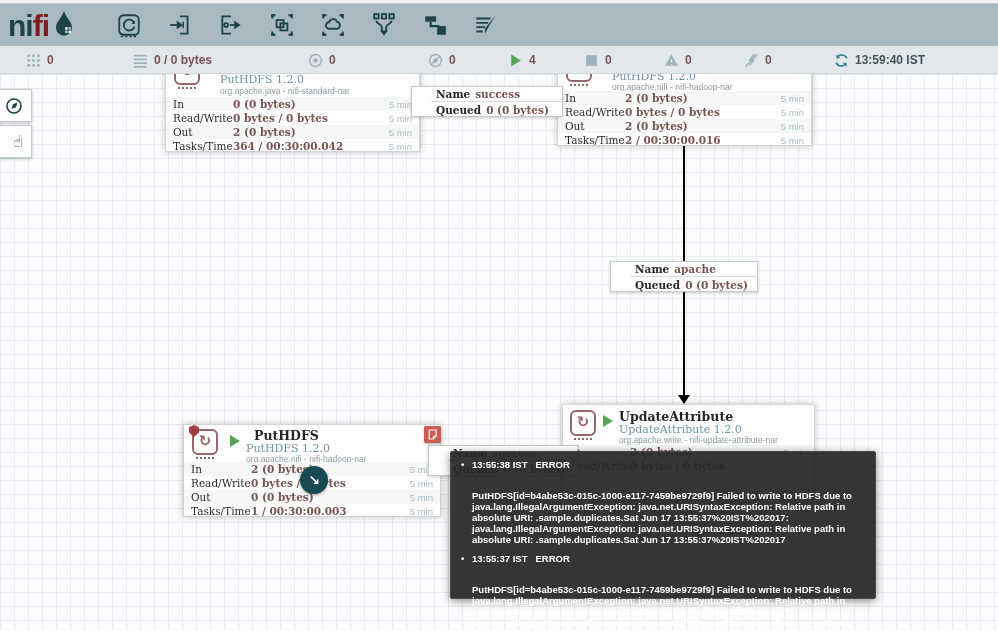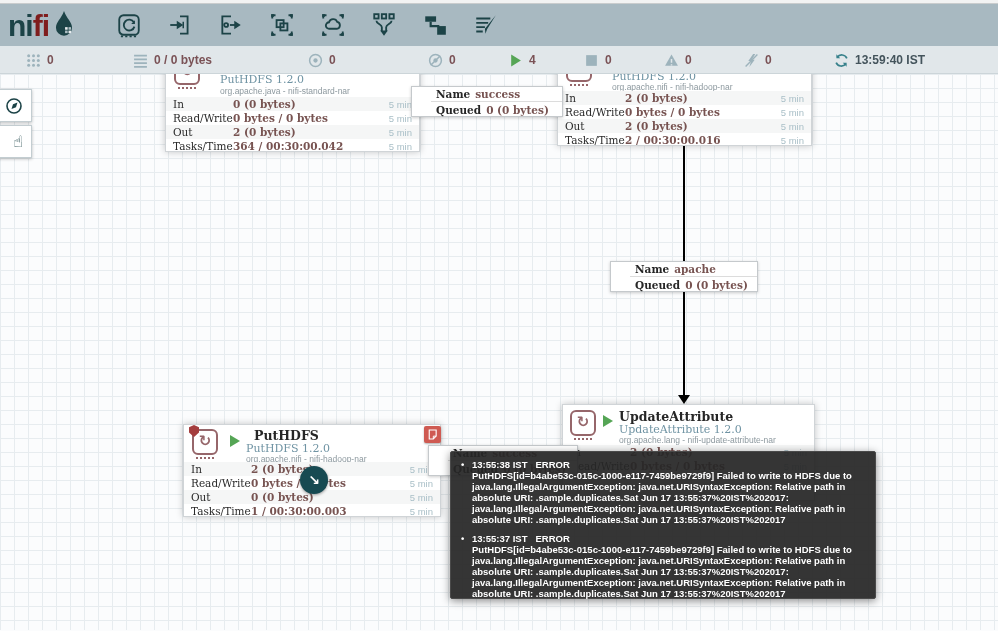--- a/index.html
+++ b/index.html
@@ -81,21 +81,21 @@
   .dragcircle { position:absolute; width:28px; height:28px; border-radius:50%; background:#174a52;
     color:#fff; font:bold 14px/28px "DejaVu Sans",sans-serif; text-align:center; box-shadow:0 1px 3px rgba(0,0,0,.4); }
 
   
   .btooltip { position:absolute; background:rgba(38,38,38,.93); border:1px solid #4a4a4a; border-radius:2px;
     box-shadow:0 2px 8px rgba(0,0,0,.45); padding:7px 10px 8px 10px; color:#fff; }
   .bentry { position:relative; padding-left:11px; margin-bottom:8px; font:bold 9.5px/11px "Liberation Sans",sans-serif; }
   .bentry:last-child { margin-bottom:0; }
   .bbullet { position:absolute; left:0; top:0; }
   .bhead .blevel { margin-left:8px; }
-  .bmsg { font:bold 9.5px/11px "Liberation Sans",sans-serif; word-wrap:break-word; }
+  .bmsg { font:bold 9.5px/11px "Liberation Sans",sans-serif; word-wrap:break-word;margin-top:20px; }
 </style>
 </head>
 <body>
 
 <div class="screen">
 
   <div class="top-strip"></div>
 
   <header class="app-header">
     <div class="logo">
@@ -350,21 +350,21 @@
           <span class="ckey">Queued</span>
           <span class="cval">0 (0 bytes)</span>
         </div>
     </div>
 
     <div class="pbox" style="left:562px;top:330px;width:253px;height:97px">
       <span class="picon" style="left:7px;top:5px">↻</span>
       <span class="pplay" style="left:40px;top:10px"></span>
       <span class="pname" style="left:56px;top:4px">UpdateAttribute</span>
       <span class="ptype" style="left:56px;top:18px">UpdateAttribute 1.2.0</span>
-      <span class="pbundle" style="left:56px;top:30px">org.apache.lang - nifi-update-attribute-nar</span>
+      <span class="pbundle" style="left:56px;top:30px">org.apache.write - nifi-update-attribute-nar</span>
       <div class="prows" style="top:40px">
         <div class="prow">
             <span class="lbl">In</span>
             <span class="val">2 (0 bytes)</span>
             <span class="win">5 min</span>
           </div>
         <div class="prow">
             <span class="lbl">Read/Write</span>
             <span class="val">0 bytes / 0 bytes</span>
             <span class="win">5 min</span>

